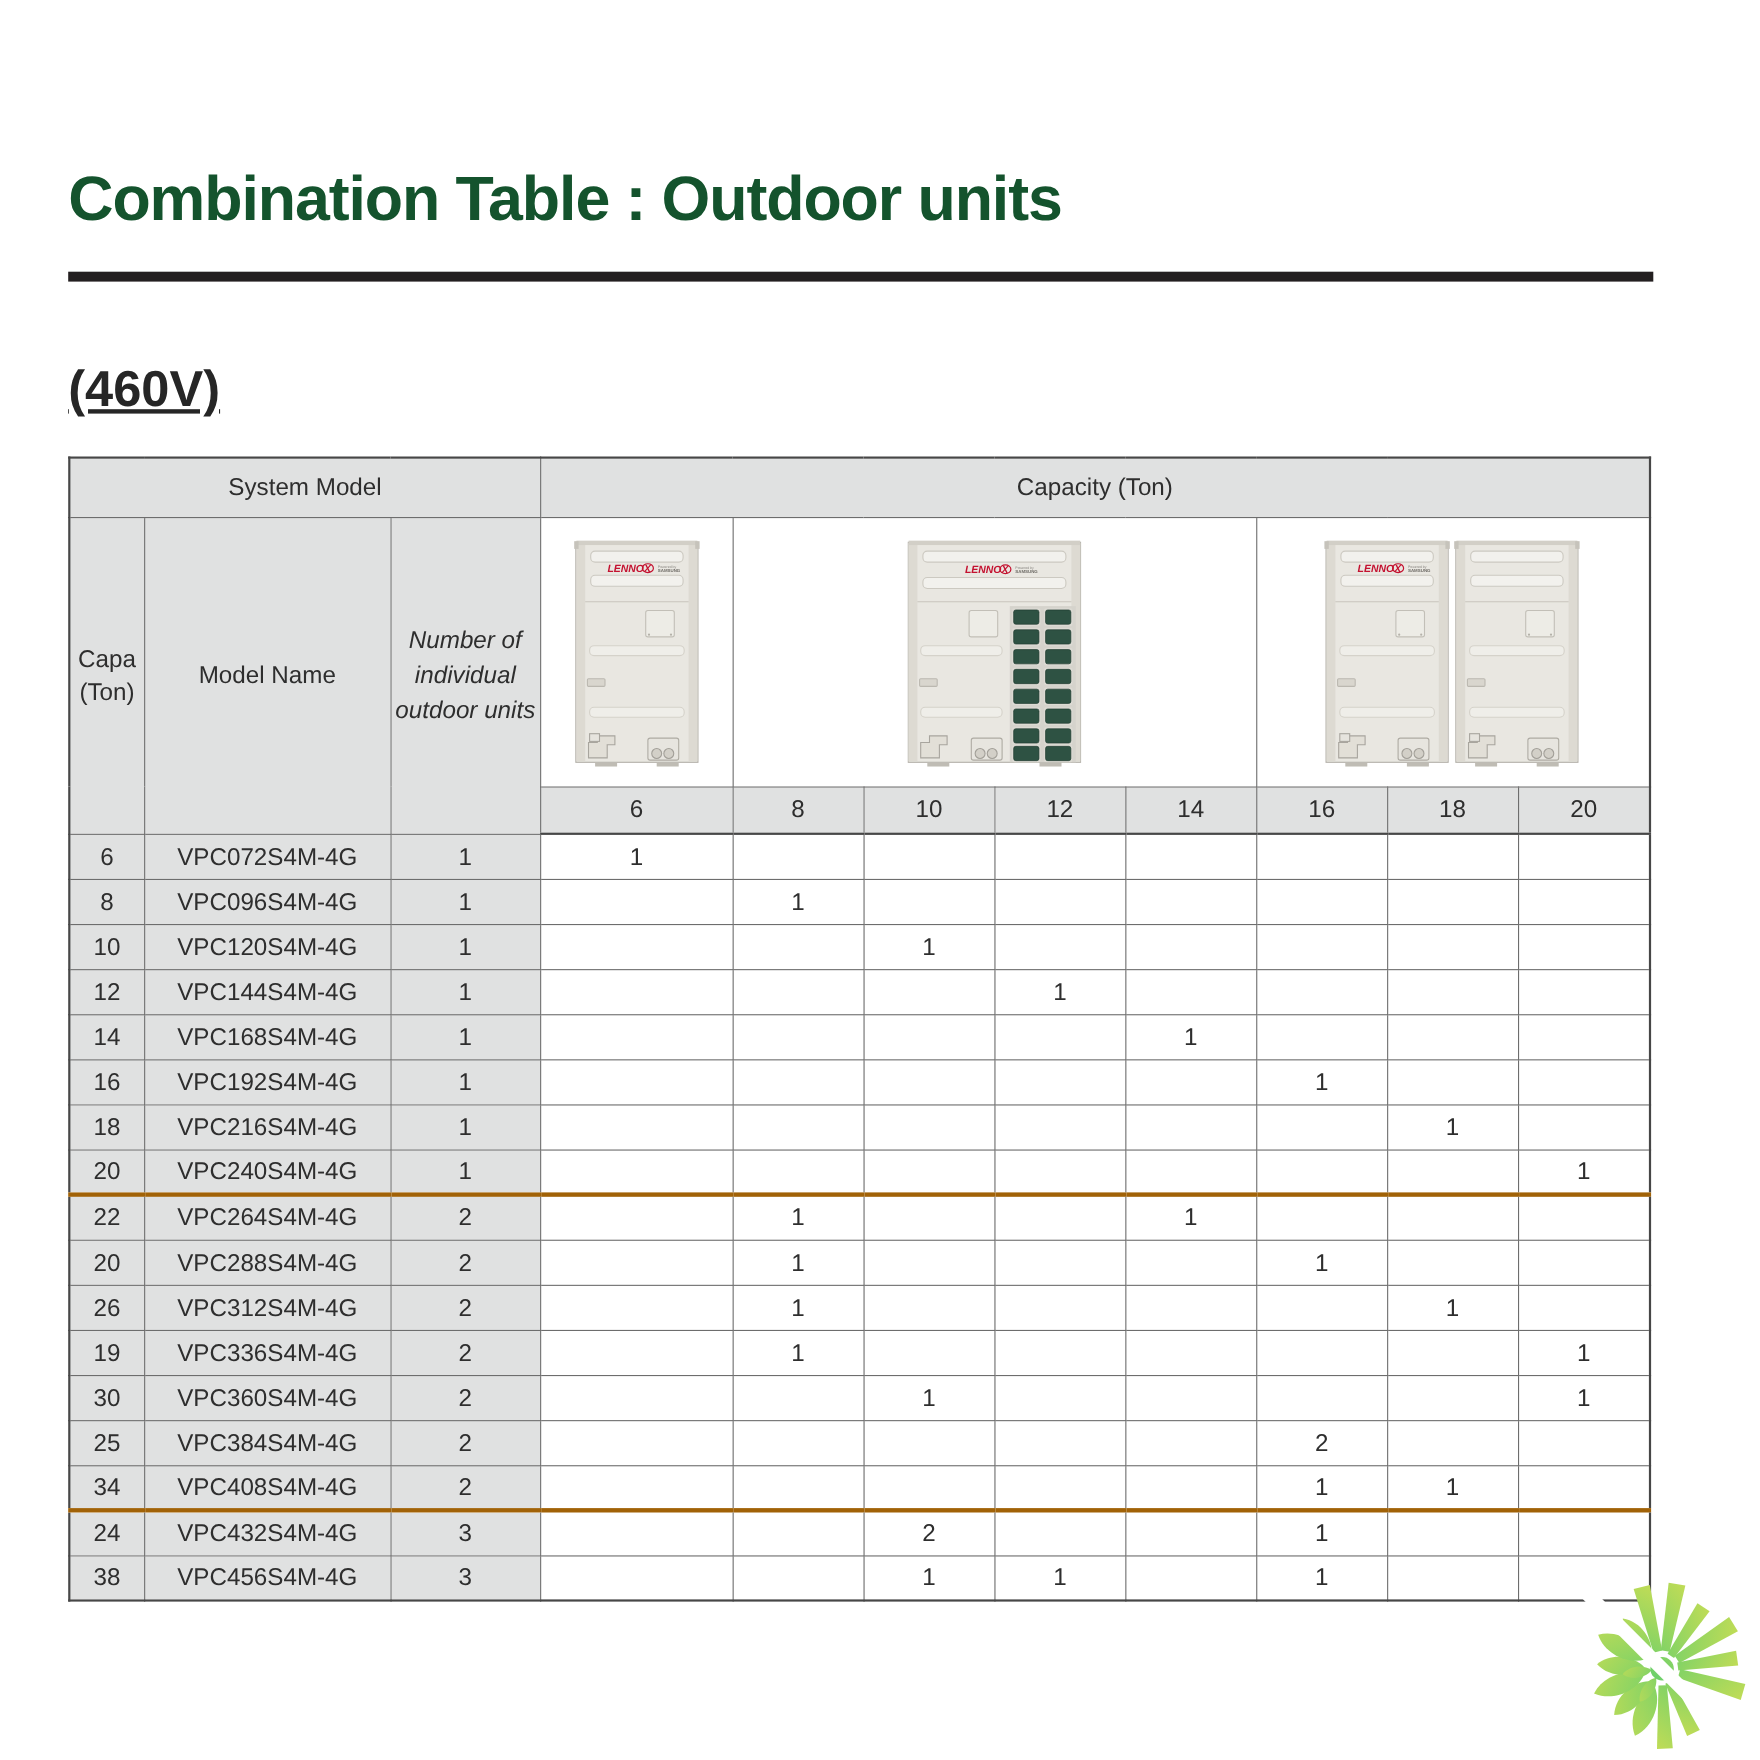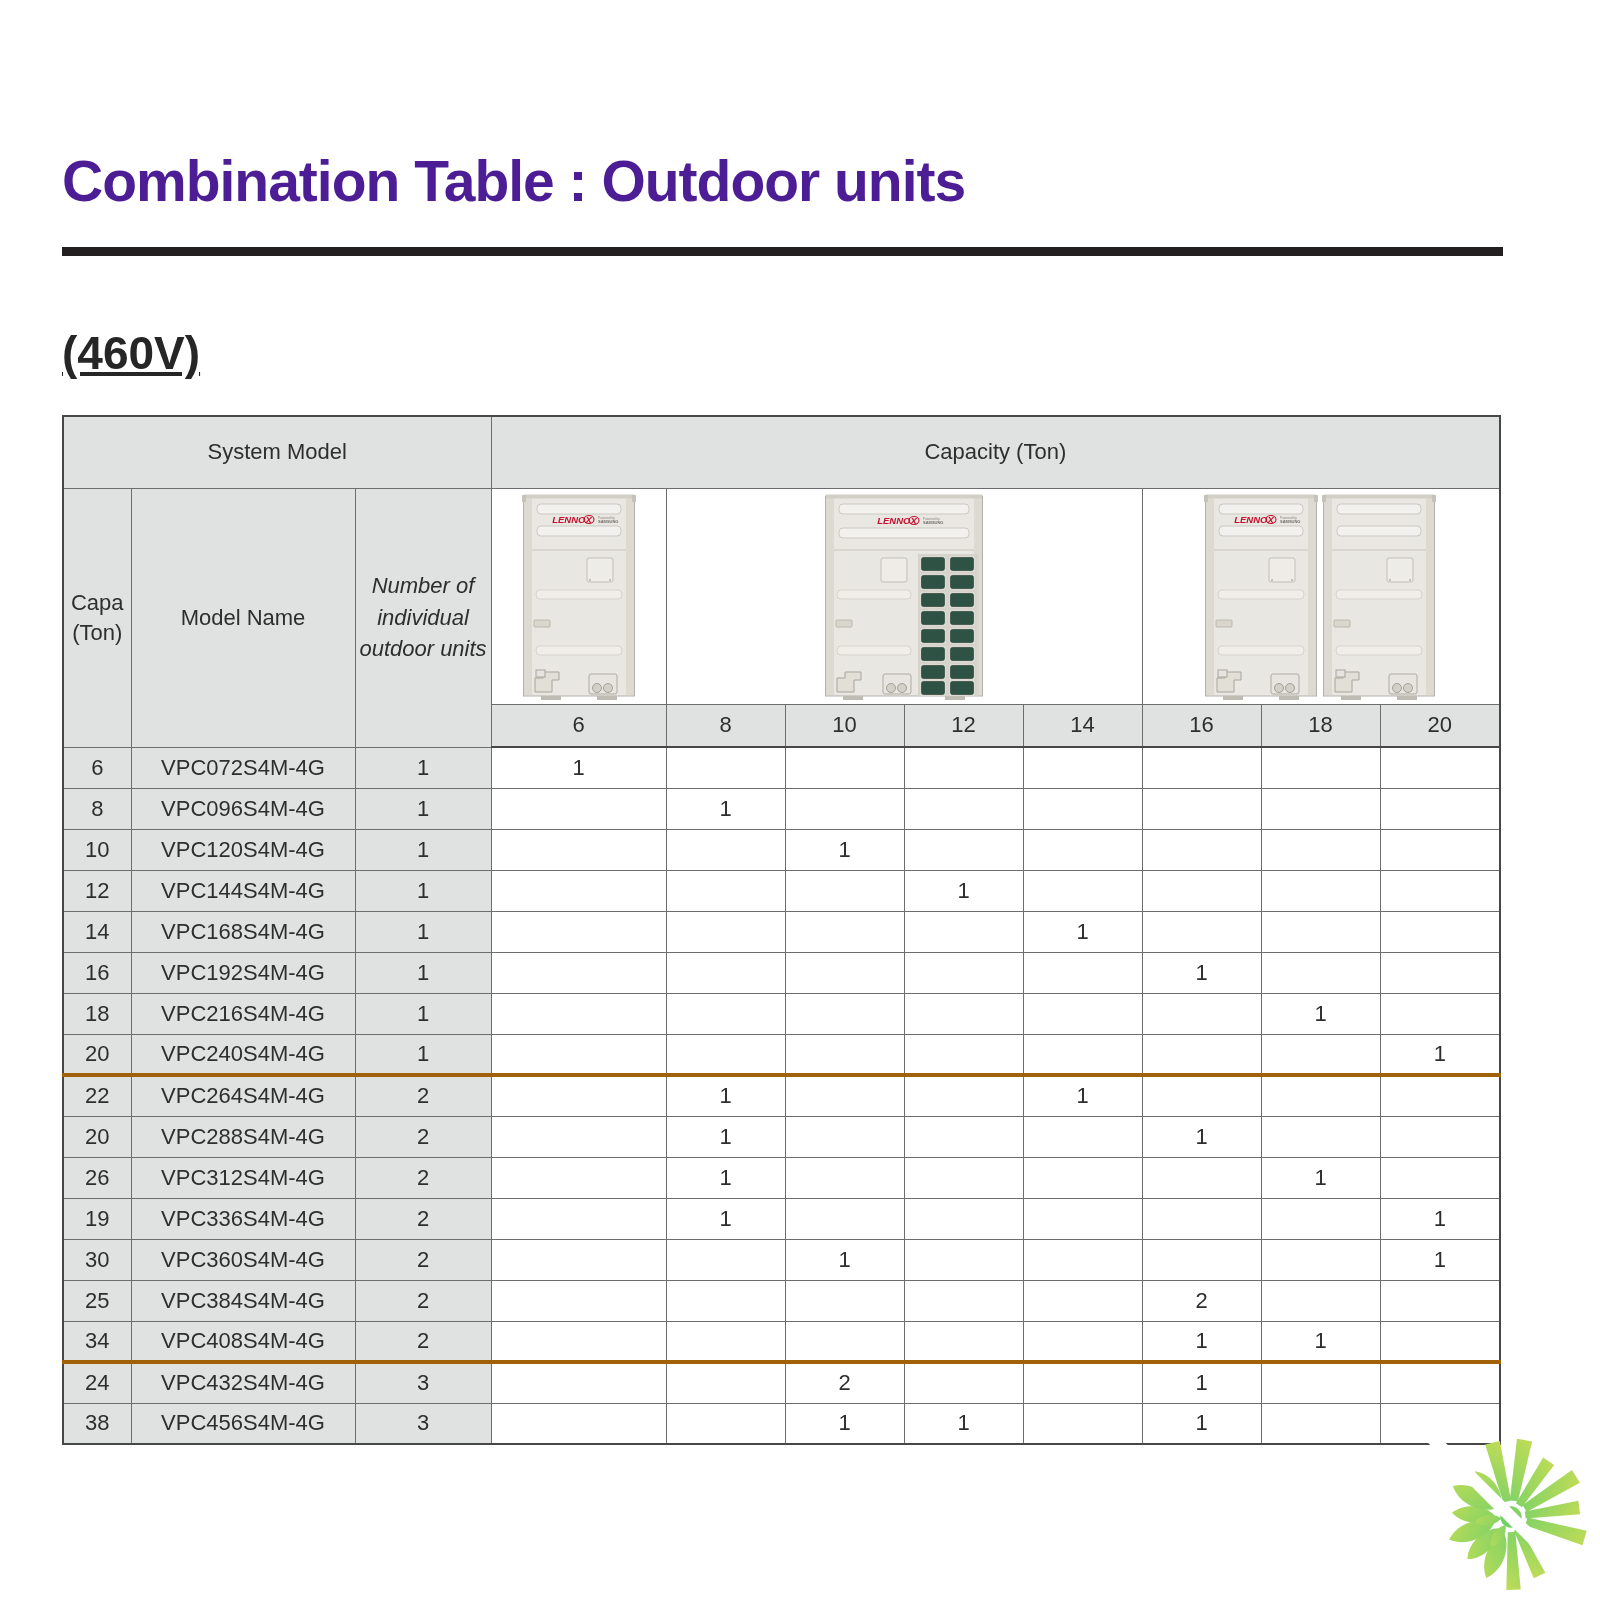--- a/index.html
+++ b/index.html
@@ -2,35 +2,35 @@
 <html><head>
 <meta charset="utf-8">
 <style>
   html,body{margin:0;padding:0;}
   body{
     width:1600px;height:1600px;position:relative;overflow:hidden;
     background:#ffffff;font-family:"Liberation Sans",sans-serif;color:#2e2e2e;
   }
   .page-title{
     position:absolute;left:62px;top:148px;margin:0;
-    font-size:57px;font-weight:700;color:#4c1d95;letter-spacing:-1px;white-space:nowrap;
+    font-size:57px;font-weight:700;color:#14532d;letter-spacing:-1px;white-space:nowrap;
   }
   .title-rule{position:absolute;left:62px;top:247px;width:1441px;height:9px;background:#231f20;}
   .voltage{position:absolute;left:62px;top:326px;margin:0;font-size:46px;font-weight:700;color:#262626;text-decoration:underline;}
   table.tbl{
     position:absolute;left:62px;top:415px;width:1438px;
     border-collapse:collapse;table-layout:fixed;border:2px solid #474747;
   }
   .tbl th,.tbl td{
     border:1px solid #6d6d6d;text-align:center;vertical-align:middle;
     font-weight:400;font-size:22px;padding:0;color:#2e2e2e;overflow:hidden;
   }
   .gray{background:#e0e1e1;}
-  .hdr-row{height:72px;}
-  .img-row{height:216px;}
+  .hdr-row{height:54px;}
+  .img-row{height:245px;}
   .img-row td{background:#ffffff;}
   .num-row{height:43px;}
   .num-row th{border-bottom:2px solid #474747;}
   tbody tr{height:41px;}
   tbody td{background:#ffffff;}
   tbody td.gray{background:#e0e1e1;}
   tr.group-start td{border-top:4px solid #a16207;}
   .units-hd{line-height:1.45;font-style:italic;}
   .capa-hd{line-height:1.35;}
   .unit-img{display:block;margin:0 auto;}

